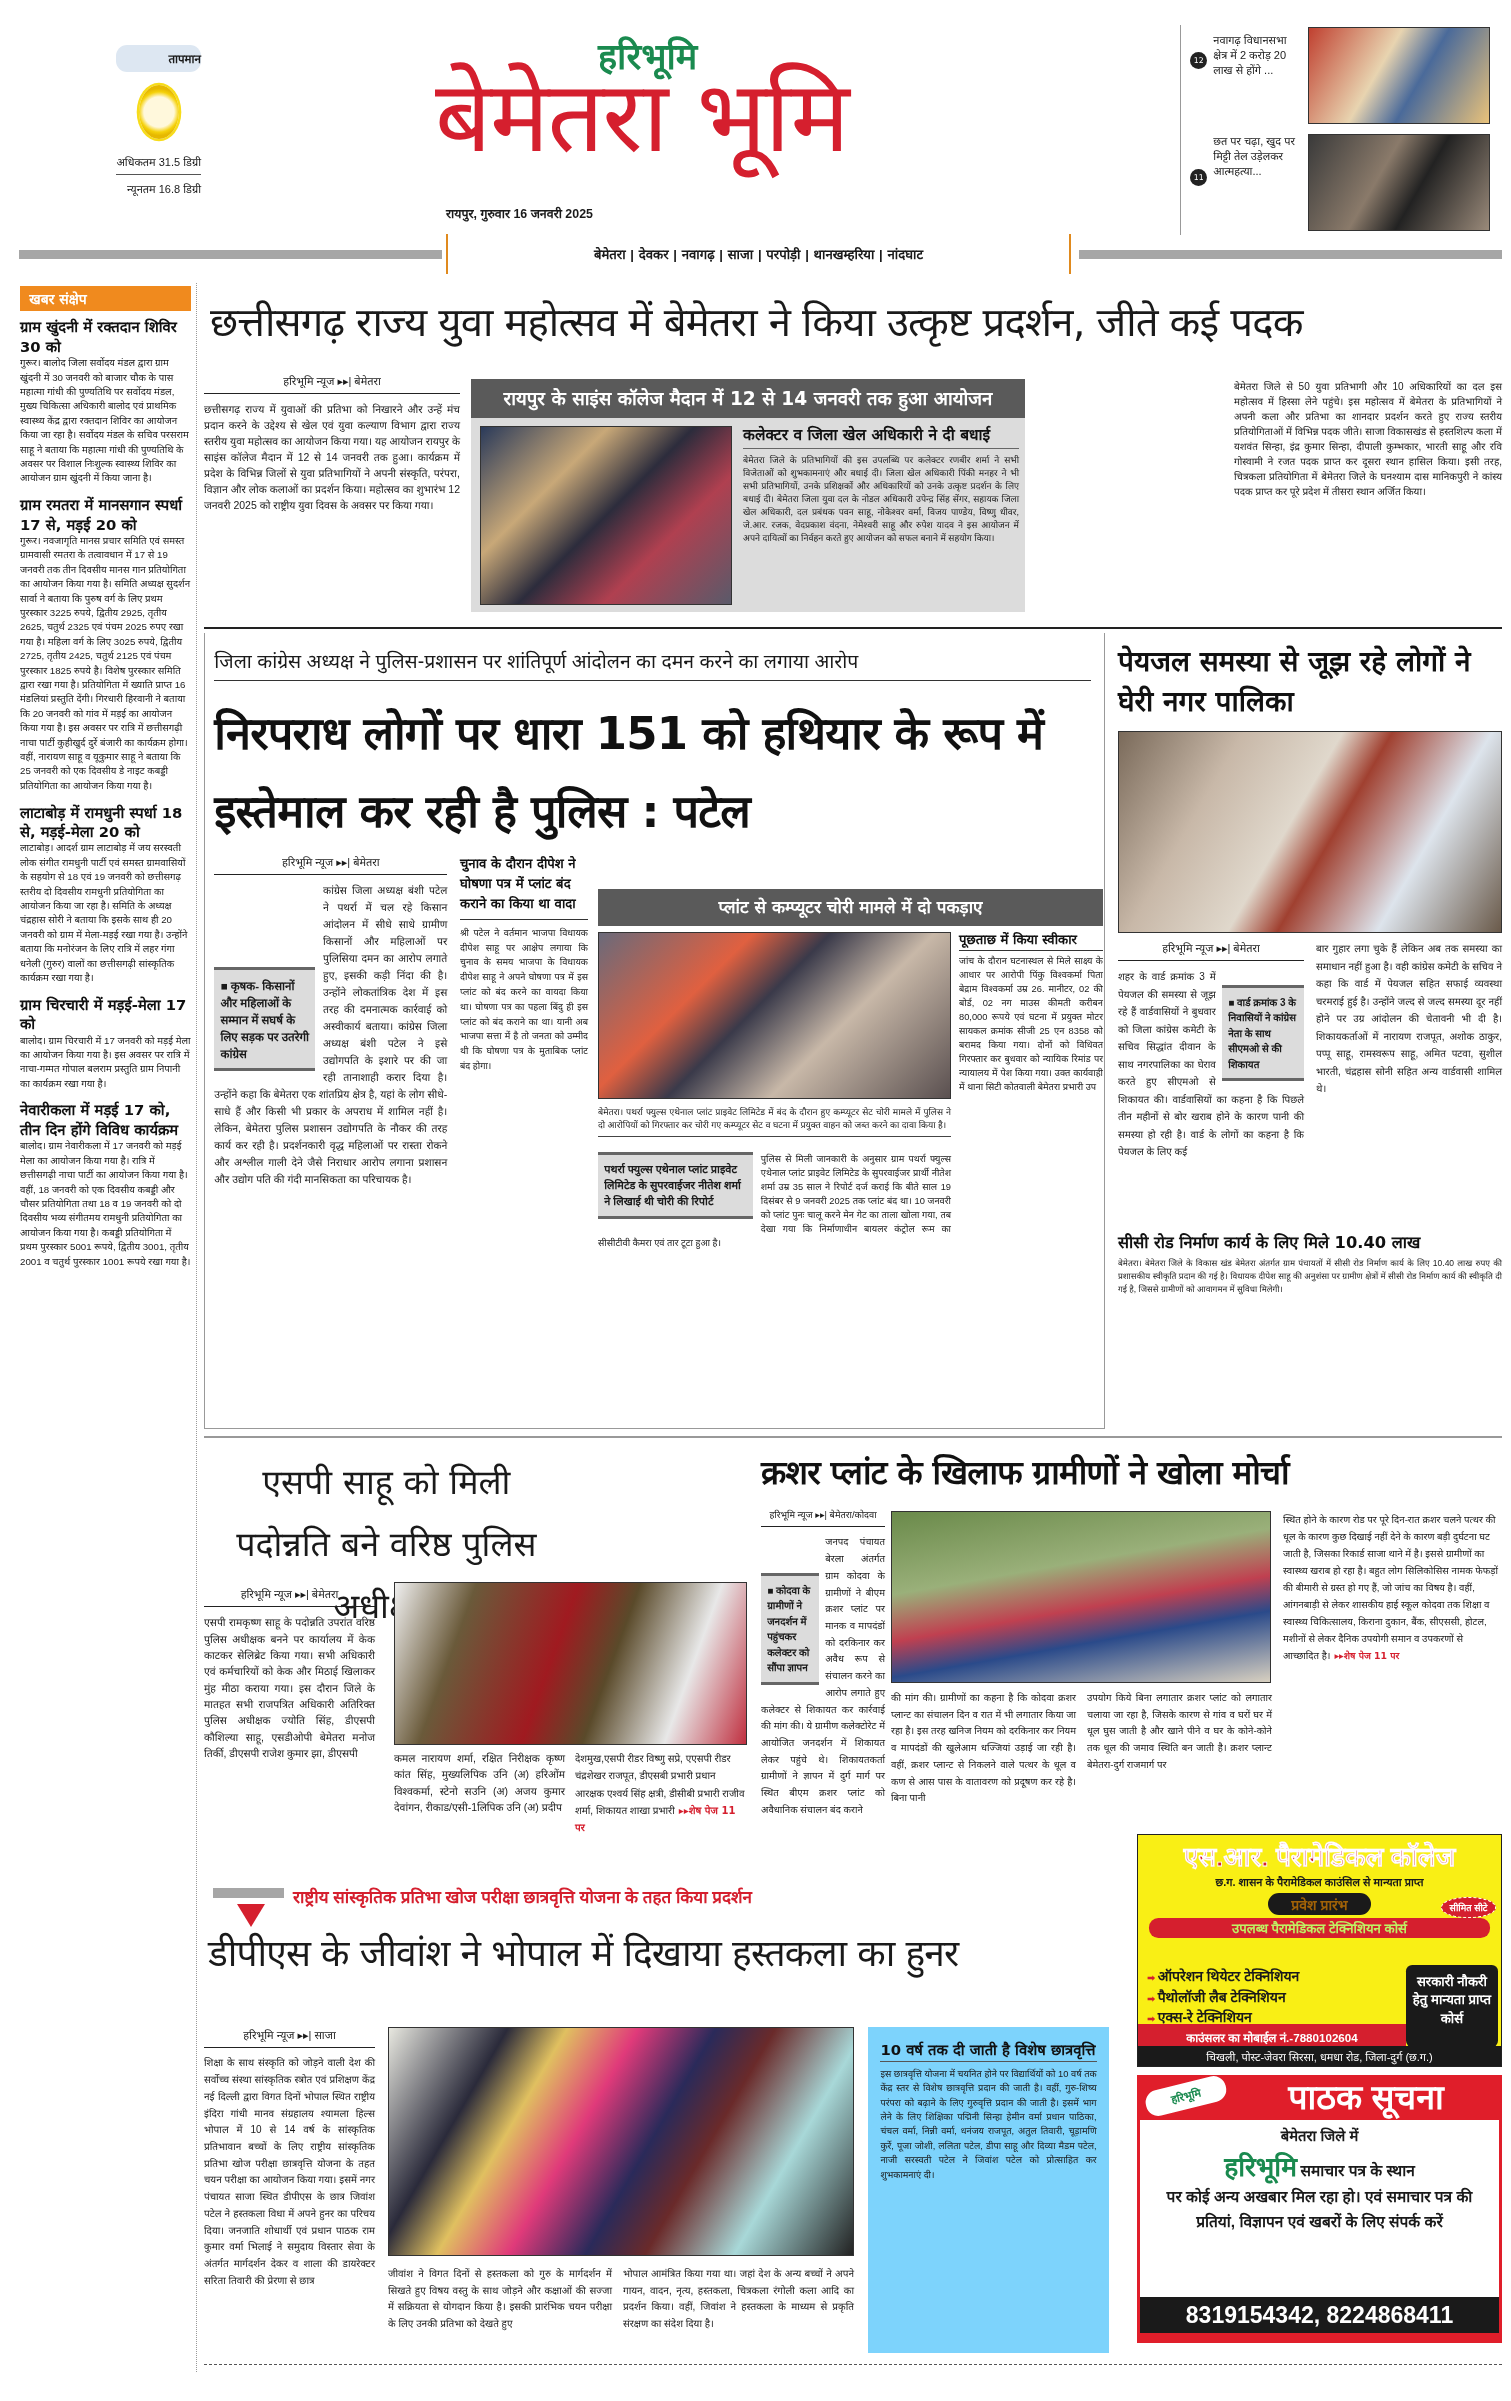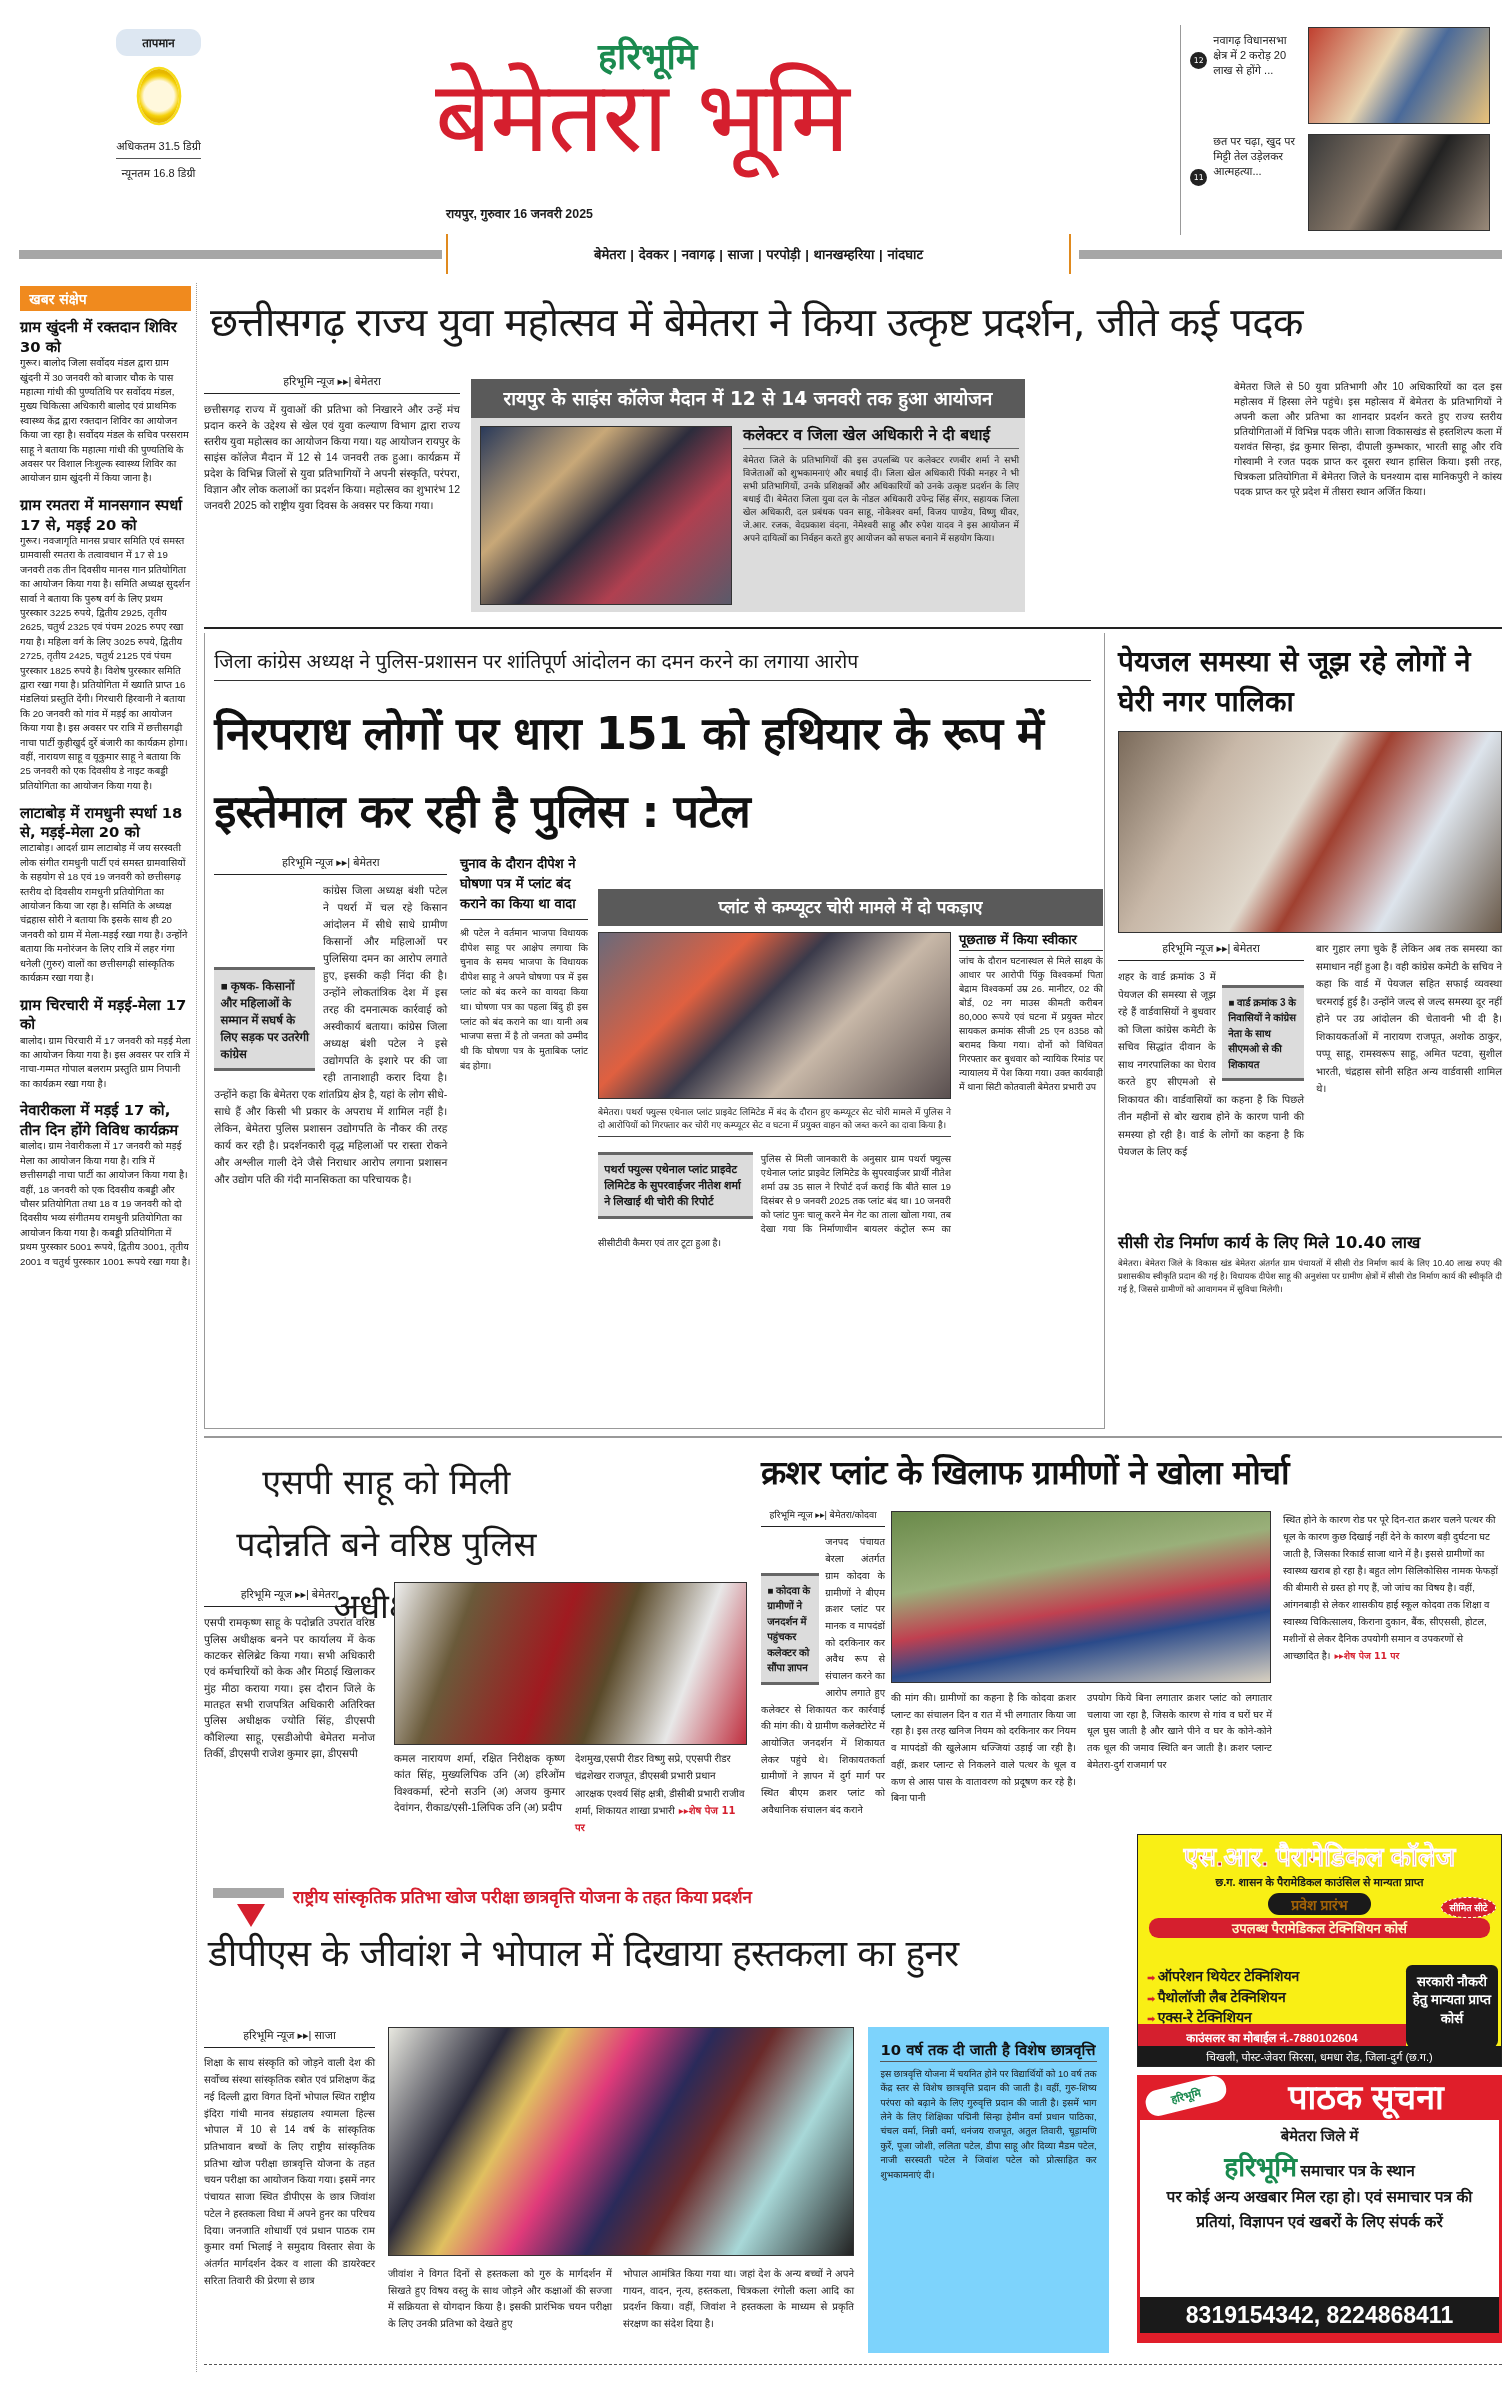--- a/index.html
+++ b/index.html
@@ -9,21 +9,21 @@
 .dateline{font-size:11px;text-align:center;padding-bottom:4.7px;border-bottom:1.6px solid #222;margin-bottom:7.8px;font-family:"Liberation Sans",sans-serif}
 .hl{font-family:"DejaVu Sans",sans-serif;font-weight:bold;color:#111;line-height:1.15}
 .photo{position:absolute;background:linear-gradient(135deg,#8a6d5a,#c9a38a 30%,#5e4a3e 55%,#b8967c 75%,#4a3b32);border:0.8px solid #333}
 .gbar{background:#5a5a5a;color:#fff;font-weight:bold;text-align:center}
 .side-box{background:#dcdcdc;border-top:3.9px solid #666;border-bottom:3.9px solid #666;padding:6.2px;font-weight:bold;font-size:11.6px;line-height:17px;font-family:"Liberation Sans",sans-serif}
 .vdots{border-left:1.6px dotted #999}
 </style>
 </head>
 <body>
 
-<div class="abs" style="left:116px;top:29px;width:85px;height:186px;text-align:center">
+<div class="abs" style="left:116px;top:45px;width:85px;height:186px;text-align:right">
   <div style="background:#dde7f2;border-radius:11px;padding:6.2px 0;font-weight:bold;font-size:11.6px;font-family:'Liberation Sans',sans-serif">तापमान</div>
   <div style="width:40px;height:54px;margin:12.4px auto 0;border-radius:50%;background:radial-gradient(circle,#fff8dc 45%,#f5d10a 60%,#e6b800 70%);box-shadow:0 0 0 2.3px #f7dc1a"></div>
   <div style="margin-top:15.5px;font-size:11px;padding-bottom:4.7px;border-bottom:1.6px solid #555;font-family:'Liberation Sans',sans-serif">अधिकतम 31.5 डिग्री</div>
   <div style="margin-top:6.2px;font-size:11px;font-family:'Liberation Sans',sans-serif">न्यूनतम 16.8 डिग्री</div>
 </div>
 
 <div class="abs" style="left:598px;top:31px;font-size:36px;font-weight:bold;color:#1a8a4f;font-family:'DejaVu Sans',sans-serif">हरिभूमि</div>
 <div class="abs" style="left:435px;top:59px;font-size:99px;line-height:116px;color:#d51f2e;font-family:'DejaVu Sans',sans-serif;letter-spacing:-1.6px">बेमेतरा भूमि</div>
 <div class="abs" style="left:446px;top:205px;font-size:12.4px;font-weight:bold;font-family:'Liberation Sans',sans-serif">रायपुर, गुरुवार 16 जनवरी 2025</div>
 
@@ -206,21 +206,21 @@
     <div class="txt" style="font-size:9.3px;line-height:14.4px">इस छात्रवृत्ति योजना में चयनित होने पर विद्यार्थियों को 10 वर्ष तक केंद्र स्तर से विशेष छात्रवृत्ति प्रदान की जाती है। वहीं, गुरु-शिष्य परंपरा को बढ़ाने के लिए गुरुवृत्ति प्रदान की जाती है। इसमें भाग लेने के लिए शिक्षिका पद्मिनी सिन्हा हेमीन वर्मा प्रधान पाठिका, चंचल वर्मा, निन्नी वर्मा, धनंजय राजपूत, अतुल तिवारी, चूड़ामणि कुर्रे, पूजा जोशी, ललिता पटेल, डीपा साहू और दिव्या मैडम पटेल, नाजी सरस्वती पटेल ने जिवांश पटेल को प्रोत्साहित कर शुभकामनाएं दी।</div>
   </div>
 </div>
 <div class="abs" style="left:204px;top:2364px;width:1298px;border-top:1.6px dashed #555"></div>
 
 <div class="abs" style="left:1137px;top:1834px;width:365px;height:233px;background:#f9ef15;border:0.8px solid #222;font-family:'Liberation Sans',sans-serif;text-align:center">
   <div style="margin-top:3.1px;font-size:26.4px;font-weight:bold;color:#d51f2e;-webkit-text-stroke:0.8px #fff">एस.आर. पैरामेडिकल कॉलेज</div>
   <div style="font-size:11px;font-weight:bold">छ.ग. शासन के पैरामेडिकल काउंसिल से मान्यता प्राप्त</div>
   <div style="display:inline-block;margin-top:3.9px;background:#1a1a1a;color:#a16207;border-radius:11px;padding:1.6px 23px;font-size:14px;font-weight:bold">प्रवेश प्रारंभ</div>
   <div style="position:absolute;right:4.7px;top:62px;background:#d51f2e;color:#fff;border-radius:50%;padding:3.1px 7.8px;font-size:9.3px;font-weight:bold;border:1.6px dashed #fff">सीमित सीटे</div>
-  <div style="margin:3.1px 11px 0;background:#d51f2e;color:#fef9c3;border-radius:9.3px;font-size:13.2px;font-weight:bold;padding:0.8px 0">उपलब्ध पैरामेडिकल टेक्निशियन कोर्स</div>
+  <div style="margin:3.1px 11px 0;background:#d51f2e;color:#bef264;border-radius:9.3px;font-size:13.2px;font-weight:bold;padding:0.8px 0">उपलब्ध पैरामेडिकल टेक्निशियन कोर्स</div>
   <div style="position:absolute;left:9.3px;top:132px;text-align:left" id="course-list">
       <div style="font-size: 14px; font-weight: bold; line-height: 18.6px;"><span style="color: rgb(213, 31, 46); font-size: 9.3px;">➡ </span><span>ऑपरेशन थियेटर टेक्निशियन</span></div>
       <div style="font-size: 14px; font-weight: bold; line-height: 18.6px;"><span style="color: rgb(213, 31, 46); font-size: 9.3px;">➡ </span><span>पैथोलॉजी लैब टेक्निशियन</span></div>
       <div style="font-size: 14px; font-weight: bold; line-height: 18.6px;"><span style="color: rgb(213, 31, 46); font-size: 9.3px;">➡ </span><span>एक्स-रे टेक्निशियन</span></div>
     </div>
   <div style="position:absolute;right:3.1px;top:130px;width:92px;height:82px;background:#1a1a1a;color:#fff;border-radius:6.2px;font-size:13.2px;font-weight:bold;padding:7.8px 4.7px;line-height:18.6px">सरकारी नौकरी हेतु मान्यता प्राप्त कोर्स</div>
   <div style="position:absolute;left:0;top:189px;width:268px;background:#d51f2e;color:#fff;font-size:11.6px;font-weight:bold;padding:6px 0">काउंसलर का मोबाईल नं.-7880102604</div>
   <div style="position:absolute;left:0;bottom:0;width:100%;background:#1a1a1a;color:#fff;font-size:11px;padding:2.3px 0">चिखली, पोस्ट-जेवरा सिरसा, धमधा रोड, जिला-दुर्ग (छ.ग.)</div>
 </div>
 

